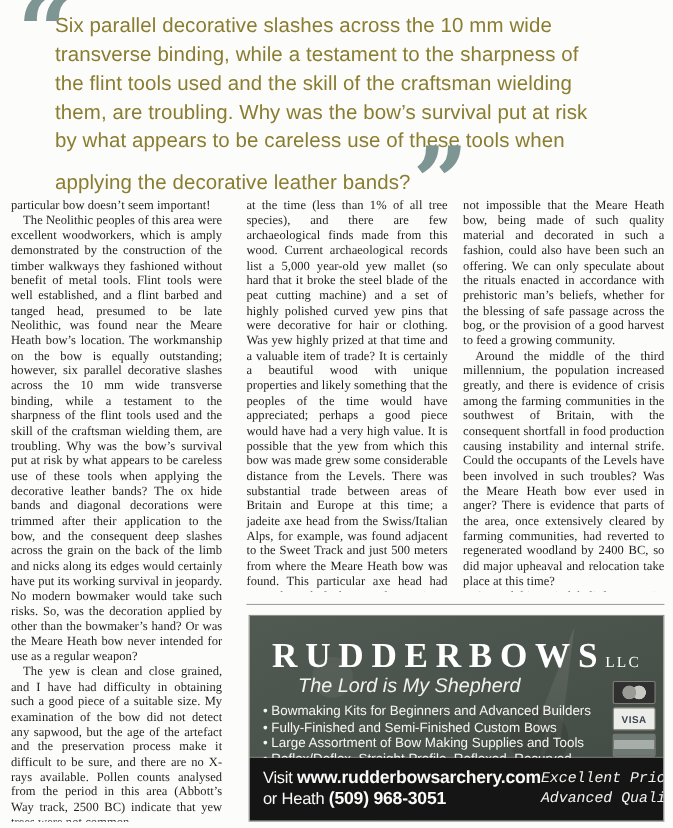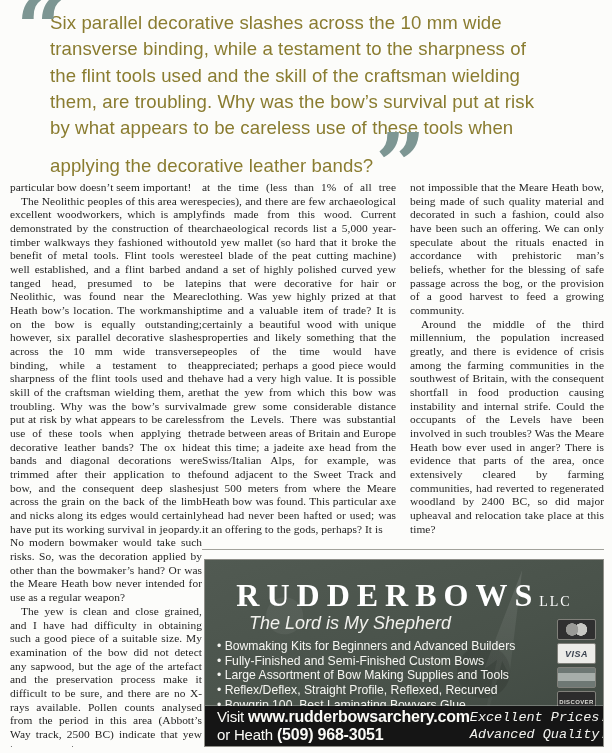--- a/index.html
+++ b/index.html
@@ -23,21 +23,21 @@
     font-weight:500; letter-spacing:0.1px;
   }
   .qmark-close {
     display:inline-block; font-size:88px; line-height:0;
     position:relative; top:24px; left:2px; height:0; vertical-align:baseline;
   }
 
   
   .cols {
     position:absolute; top:181px; left:10px; right:8px; bottom:6px;
-    display:flex; gap:0;
+    display:flex; gap:22px;
   }
   .body-copy p {
     margin:0; text-align:justify;
     font-size:11.4px; line-height:13.67px; letter-spacing:0.05px;
   }
   .body-copy p.indent { text-indent:11px; }
   .col1 { width:192px; overflow:hidden; }
   .right-wrap { flex:1; display:flex; flex-direction:column; }
   .right-cols { display:flex; gap:14px; height:357px; overflow:hidden; }
   .col2, .col3 { flex:1; overflow:hidden; }
@@ -88,35 +88,35 @@
     display:flex; align-items:center; justify-content:center; overflow:hidden;
   }
   .card-mc {
     background:
       radial-gradient(circle at 38% 50%, #9a9a96 0 6px, transparent 6.5px),
       radial-gradient(circle at 62% 50%, #c9c9c4 0 6px, transparent 6.5px),
       #303030;
   }
   .card-visa { background:#ececе8; background-color:#ececc e; background:#ecece8; }
   .card-visa span {
-    font-family:"Liberation Sans", sans-serif; font-weight:bold; font-style:italic;
+    font-family:"Liberation Sans", sans-serif; font-weight:bold; 
     font-size:9px; color:#3c4450; letter-spacing:0.5px;
   }
   .card-amex {
     background:linear-gradient(#6e7874 0 5px, #a7aeaa 5px 13px, #6e7874 13px 100%);
   }
   .card-disc { background:#2c2c2c; }
   .card-disc span {
     font-family:"Liberation Sans", sans-serif; font-weight:bold;
     font-size:6px; color:#dcdcd6; letter-spacing:0.4px; transform:scaleY(0.9);
   }
 
   
   .ad-bar {
-    position:absolute; left:0; right:0; bottom:0; height:40px;
+    position:absolute; left:0; right:0; bottom:0; height:57px;
     background:#151515; display:flex; justify-content:space-between; align-items:center;
     padding:0 16px 0 12px; box-shadow:0 -1px 0 rgba(255,255,255,0.25);
   }
   .bar-left {
     font-family:"Liberation Sans", sans-serif; font-size:15px; line-height:18.5px;
     color:#fafaf6; letter-spacing:-0.2px; white-space:nowrap;
   }
   .bar-left b { font-weight:bold; font-size:16px; }
   .bar-right {
     font-family:Liberation Mono, monospace; font-style:italic;

